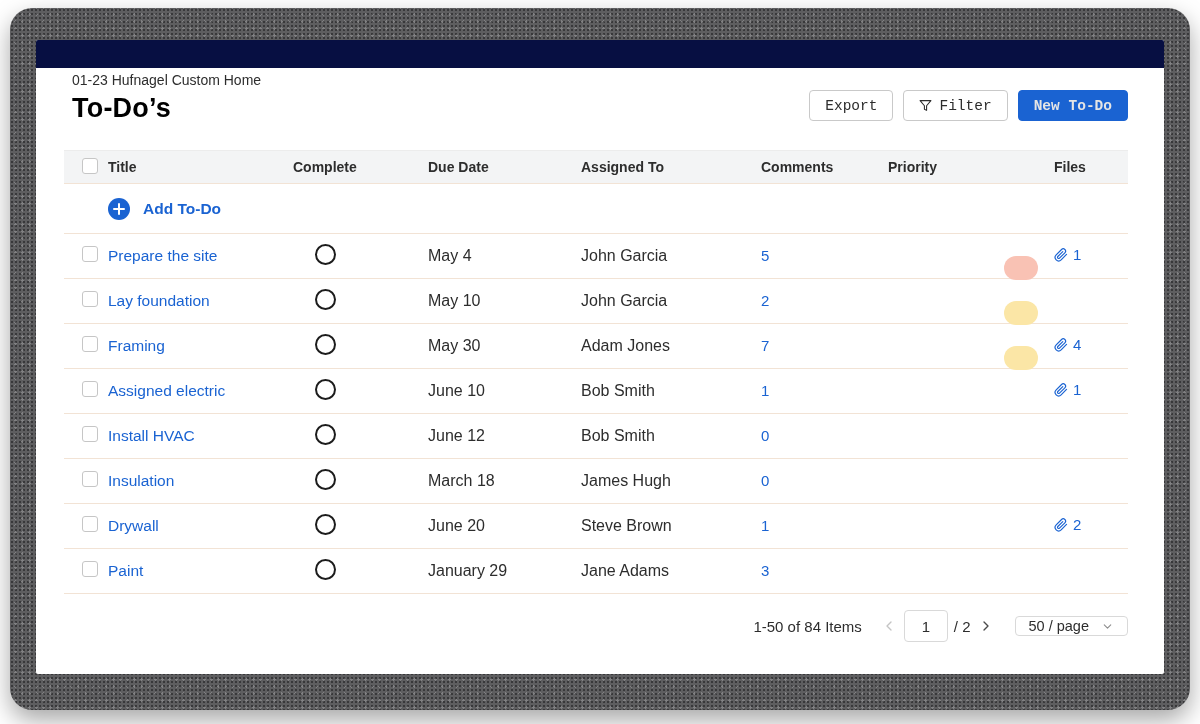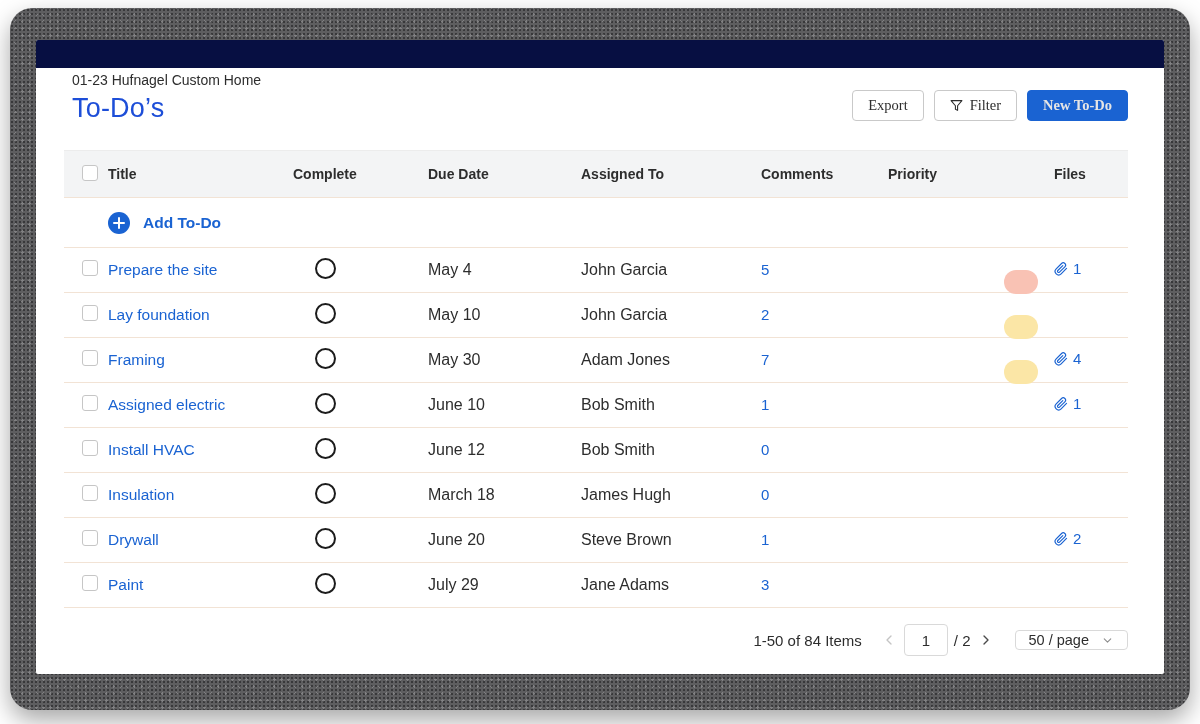--- a/index.html
+++ b/index.html
@@ -27,37 +27,37 @@
   .window{
     position:absolute; left:26px; top:32px; right:26px; bottom:36px;
     background:#fff; display:flex; flex-direction:column; border-radius:2px; overflow:hidden;
   }
   .navbar{ height:28px; background:var(--navy); flex:0 0 auto; }
 
   .content{ flex:1; padding:4px 36px 0 28px; display:flex; flex-direction:column; }
 
   .header-row{ display:flex; justify-content:space-between; align-items:flex-end; padding-left:8px; }
   .breadcrumb{ font-size:14px; color:#2d2d2d; }
-  .page-title{ font-size:27px; font-weight:400; color:#1d4ed8; margin-top:5px; letter-spacing:.2px; }
+  .page-title{ font-size:27px; font-weight:700; color:#000000; margin-top:5px; letter-spacing:.2px; }
   .actions{ display:flex; gap:10px; align-items:center; margin-bottom:3px; }
   .btn{
     display:inline-flex; align-items:center; gap:7px; height:31px; padding:0 15px;
     background:#fff; border:1px solid #c9c9c9; border-radius:4px;
-    font-size:14.5px; color:#2d2d2d; font-family:Liberation Serif, serif; cursor:pointer; white-space:nowrap;
+    font-size:14.5px; color:#2d2d2d; font-family:Liberation Mono, monospace; cursor:pointer; white-space:nowrap;
   }
   .btn-primary{ background:var(--accent); border-color:var(--accent); color:#e5e5e5; font-weight:600; }
 
   .table{ margin-top:26px; }
   .grid{
     display:grid;
     grid-template-columns:44px 185px 135px 153px 180px 127px 166px 1fr;
     align-items:center;
   }
   .thead{
-    background:#f3f4f5; height:48px; font-weight:700; font-size:14px; color:#2d2d2d;
+    background:#f3f4f5; height:34px; font-weight:700; font-size:14px; color:#2d2d2d;
     border-top:1px solid #ececec; border-bottom:1px solid var(--divider);
   }
   .checkbox{
     width:16px; height:16px; border:1.5px solid #c6c6c6; border-radius:3px; background:#fff;
     margin-left:18px; display:inline-block; cursor:pointer;
   }
   .add-row{
     height:50px; border-bottom:1px solid var(--divider);
     display:flex; align-items:center; padding-left:44px; gap:13px; cursor:pointer;
   }
@@ -358,21 +358,21 @@
   <div class="grid row">
     <div>
       <span class="checkbox"></span>
     </div>
     <div>
       <a class="title-link">Paint</a>
     </div>
     <div>
       <span class="circle"></span>
     </div>
-    <div>July 29</div>
+    <div>January 29</div>
     <div>Jane Adams</div>
     <div>
       <a class="comments-link">3</a>
     </div>
     <div class="cell-priority">
       
     </div>
     <div>
       
     </div>

